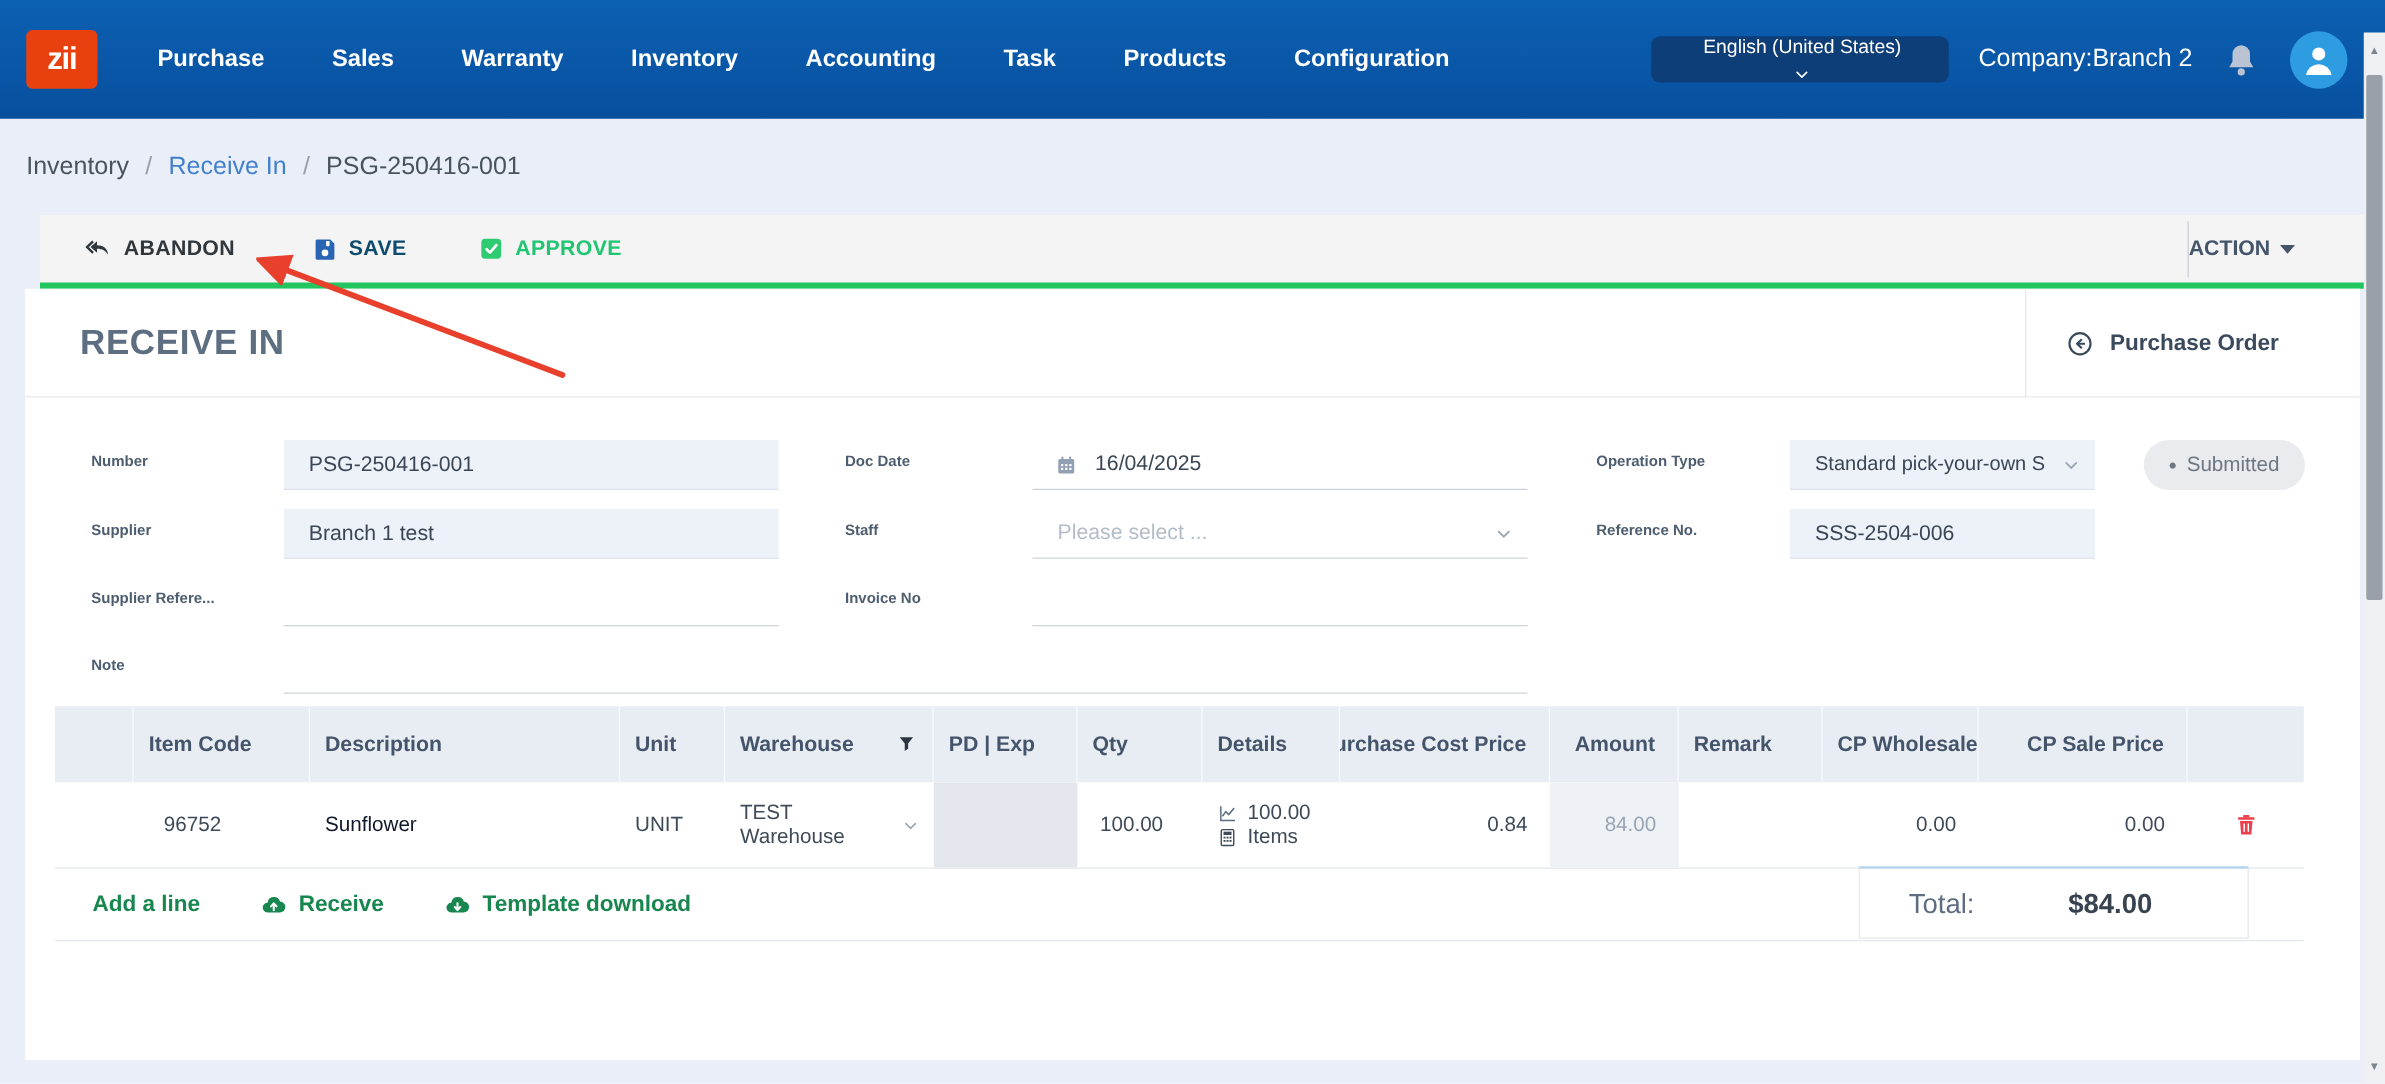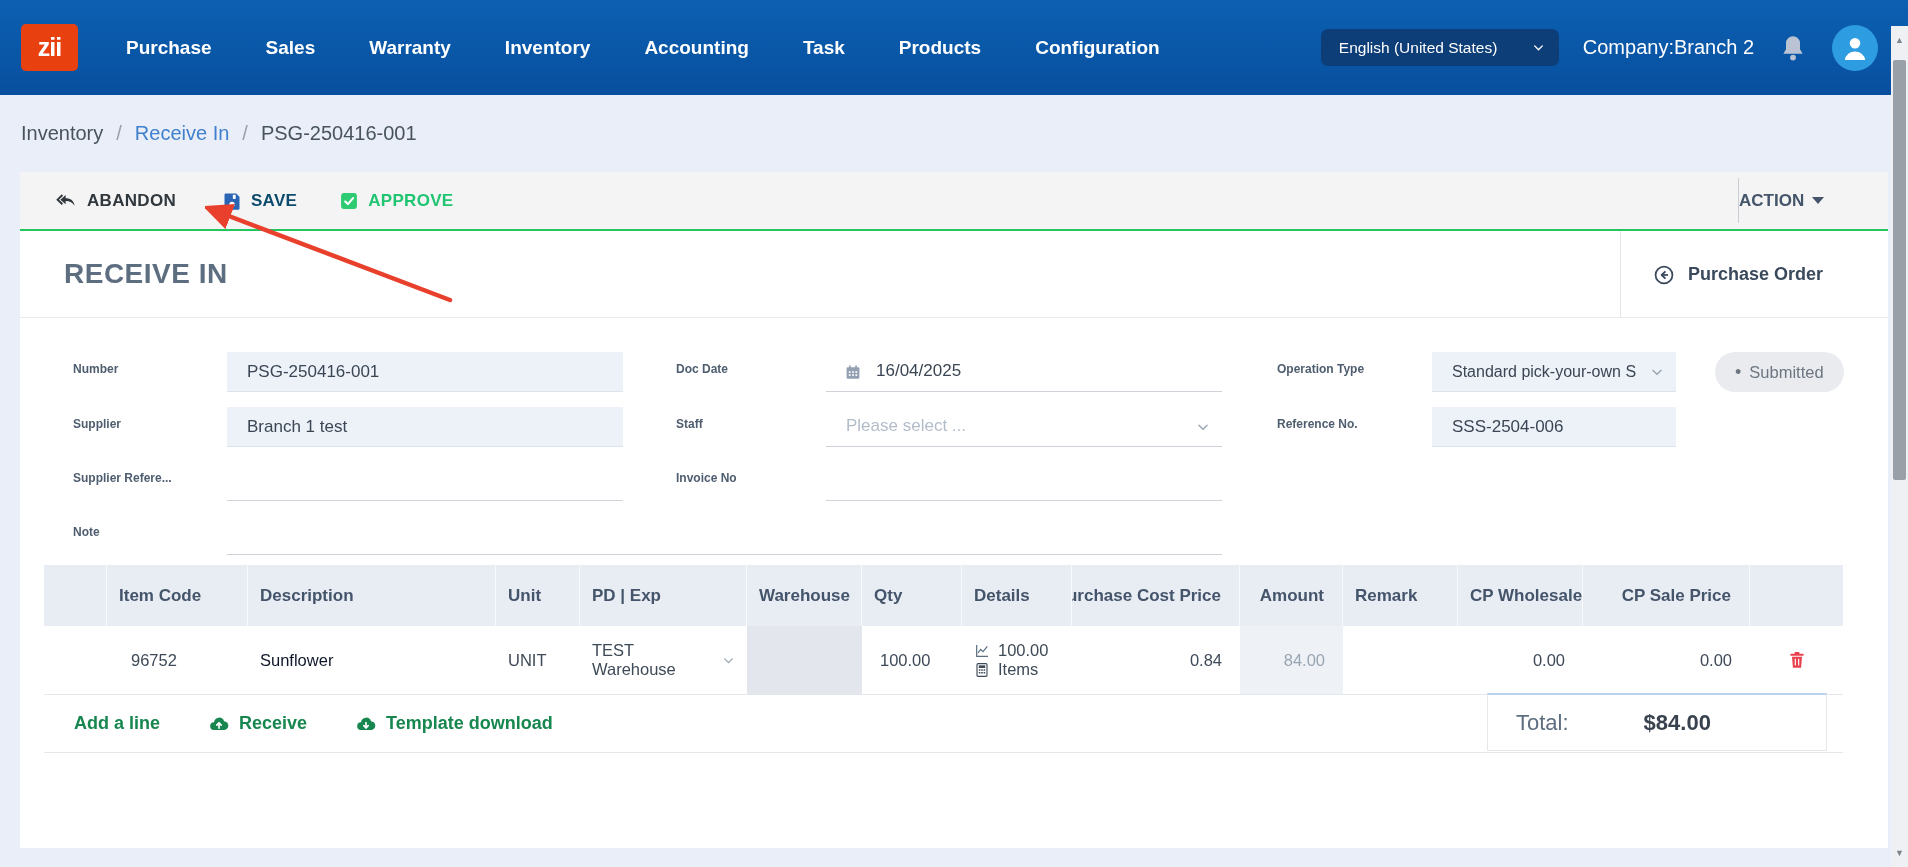--- a/index.html
+++ b/index.html
@@ -21,21 +21,21 @@
     width:57px; height:47px; background:#e8400f; border-radius:5px;
     display:flex; align-items:center; justify-content:center;
     color:#fff; font-size:25px; font-weight:700; letter-spacing:-1px;
   }
   .nav-items { display:flex; gap:54px; margin-left:48px; }
   .nav-item { color:#fff; font-size:19px; font-weight:600; text-decoration:none; cursor:pointer; }
   .nav-right { margin-left:auto; display:flex; align-items:center; gap:24px; }
   .lang-select {
     background:#0d3e78; border-radius:7px; height:37px; min-width:238px;
     display:flex; align-items:center; justify-content:space-between;
-    padding:0 14px 0 18px; color:#fff; font-size:15.5px; cursor:pointer;
+    padding:0 14px 0 18px; color:#fff; font-size:15.5px; cursor:pointer;flex-direction:column;
   }
   .company { color:#fff; font-size:20px; font-weight:500; }
   .bell { width:30px; height:32px; }
   .avatar {
     width:46px; height:46px; border-radius:50%; background:#2e9ce1;
     display:flex; align-items:center; justify-content:center; overflow:hidden; cursor:pointer;
   }
   
   .scrollbar {
     position:absolute; right:0; top:26px; width:17px; height:841px;
@@ -49,23 +49,23 @@
   
   .breadcrumb {
     position:absolute; left:21px; top:95px; height:77px;
     display:flex; align-items:center; gap:13px; font-size:20px;
   }
   .bc-plain { color:#49535c; }
   .bc-sep { color:#9aa0a6; }
   .bc-link { color:#4080cc; cursor:pointer; }
   
   .toolbar {
-    position:absolute; left:20px; top:172px; width:1868px; height:59px;
-    background:#f4f4f4; border-bottom:2px solid #22c55e;
-    display:flex; align-items:center; padding-left:36px;
+    position:absolute; left:32px; top:172px; width:1868px; height:59px;
+    background:#f4f4f4; border-bottom:5px solid #22c55e;
+    display:flex; align-items:center; padding-left:36px;gap:16px;
   }
   .tb-btn { display:flex; align-items:center; gap:9px; font-size:17px; font-weight:700; cursor:pointer; letter-spacing:.3px; }
   .tb-abandon { color:#30373d; }
   .tb-save { color:#0c4a6e; margin-left:46px; }
   .tb-approve { color:#1fc571; margin-left:42px; }
   .tb-right {
     margin-left:auto; height:45px; border-left:1px solid #c9ced6;
     width:150px; display:flex; align-items:center; justify-content:flex-start;
   }
   .tb-action { color:#44546a; font-size:17px; font-weight:700; display:flex; align-items:center; gap:8px; cursor:pointer; }
@@ -124,23 +124,23 @@
   .td-amount { background:#eef1f6; color:#9aa5b4; }
   .wh-cell { justify-content:space-between; cursor:pointer; }
   .icon-stack { display:flex; flex-direction:column; gap:3px; margin-right:8px; }
   
   .tbl-foot {
     position:absolute; left:24px; top:464px; width:1799px; height:58px;
     border-bottom:1px solid #e4e7ec; display:flex; align-items:center; padding-left:30px; gap:48px;
   }
   .green-link { display:flex; align-items:center; gap:9px; color:#17874f; font-size:18px; font-weight:700; cursor:pointer; }
   .total-box {
-    position:absolute; left:1467px; top:462px; width:340px; height:58px;
+    position:absolute; left:1467px; top:462px; width:312px; height:58px;
     background:#fff; border:1px solid #e5e8ec; border-top:2px solid #b7d3ee;
-    display:flex; align-items:center; padding-left:28px; gap:75px;
+    display:flex; align-items:center; padding-left:39px; gap:75px;
   }
   .total-label { font-size:22px; color:#5d6e81; }
   .total-value { font-size:22px; font-weight:700; color:#39434f; }
   
   .arrow-svg { position:absolute; left:205px; top:200px; z-index:60; pointer-events:none; }
   .ico { display:inline-block; vertical-align:middle; }
 </style>
 </head>
 <body>
 
@@ -286,27 +286,27 @@
     <span>Submitted</span>
   </div>
   <div class="f-filled" style="left:1412px; top:176px; width:244px;">SSS-2504-006</div>
 
   <div class="tbl">
     <div class="grid-row tbl-head">
       <div class="th"></div>
       <div class="th">Item Code</div>
       <div class="th">Description</div>
       <div class="th">Unit</div>
-      <div class="th">PD | Exp</div>
       <div class="th" style="justify-content:space-between;">
         <span>Warehouse</span>
         <svg class="ico" width="17" height="17" viewBox="0 0 24 24">
           <path d="M4 4 h15 l-5.6 7 v6 l-3.8 2.6 v-8.6 z" fill="#2c3642"></path>
         </svg>
       </div>
+      <div class="th">PD | Exp</div>
       <div class="th">Qty</div>
       <div class="th">Details</div>
       <div class="th r">Purchase Cost Price</div>
       <div class="th r">Amount</div>
       <div class="th">Remark</div>
       <div class="th">CP Wholesale Price</div>
       <div class="th r">CP Sale Price</div>
       <div class="th"></div>
     </div>
 

